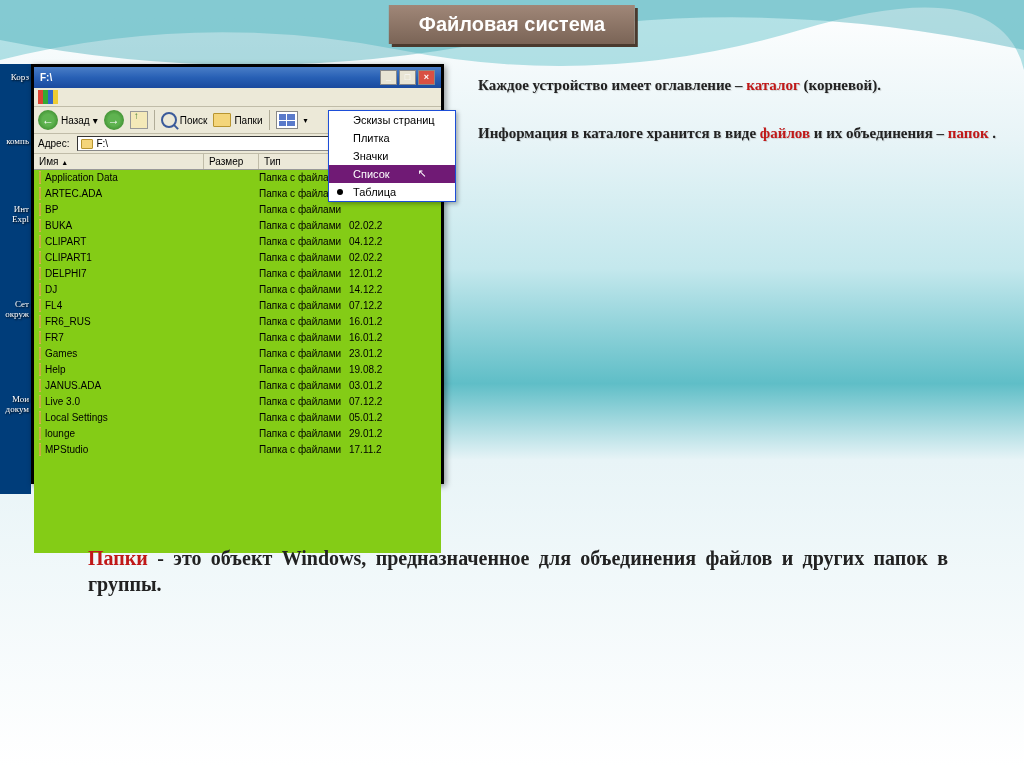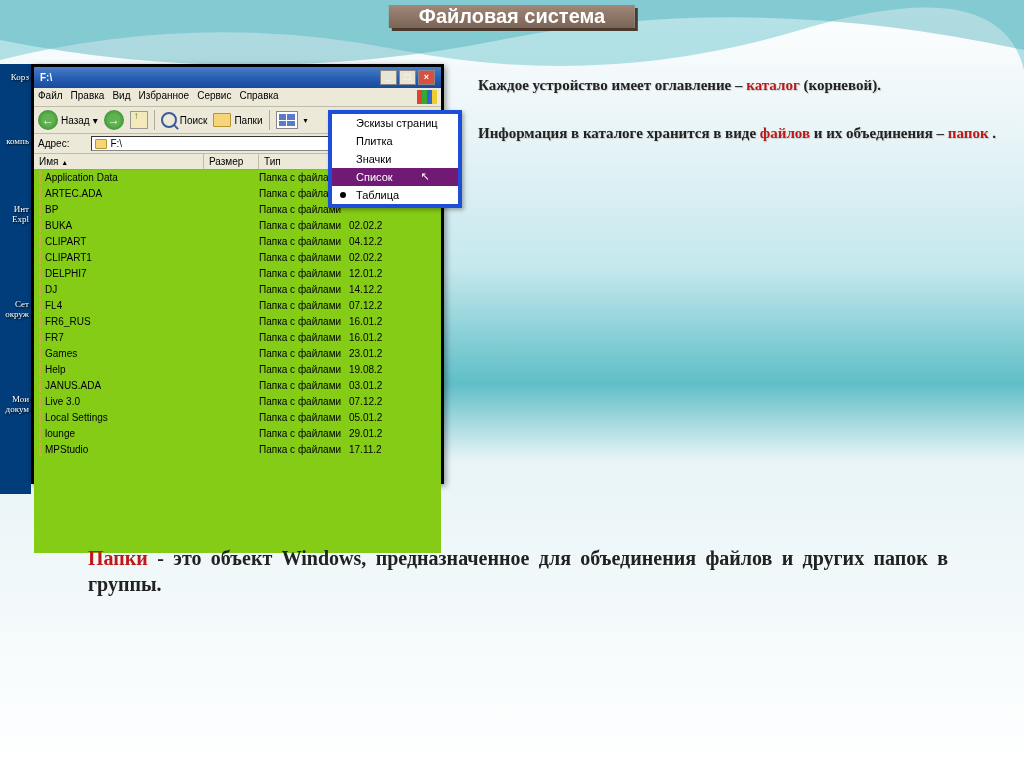--- a/index.html
+++ b/index.html
@@ -19,21 +19,21 @@
   height: 140px;
   pointer-events: none;
 }
 .title-bar {
   position: absolute;
   top: 5px;
   left: 50%;
   transform: translateX(-50%);
   background: linear-gradient(180deg, #a08778 0%, #7a6456 100%);
   color: #fff;
-  padding: 0 30px;
+  padding: 8px 30px;
   font-size: 20px;
   font-weight: bold;
   box-shadow: 3px 3px 0 #4a3a2e;
   font-family: Arial, sans-serif;
 }
 .explorer {
   position: absolute;
   top: 64px;
   left: 31px;
   width: 413px;
@@ -139,21 +139,21 @@
   grid-template-rows: 1fr 1fr;
   gap: 1px;
   padding: 2px;
 }
 .tb-views div { background: #5a7aca; }
 .exp-address {
   background: #ece9d8;
   padding: 2px 4px;
   display: flex;
   align-items: center;
-  gap: 22px;
+  gap: 8px;
   border-bottom: 1px solid #c0bca8;
 }
 .addr-input {
   flex: 1;
   background: #fff;
   border: 1px inset #888;
   padding: 1px 3px;
   display: flex;
   align-items: center;
   gap: 3px;
@@ -206,21 +206,21 @@
 }
 .c-name { width: 165px; white-space: nowrap; overflow: hidden; }
 .c-size { width: 55px; }
 .c-type { width: 90px; white-space: nowrap; overflow: hidden; }
 .c-date { flex: 1; white-space: nowrap; overflow: hidden; }
 .view-dropdown {
   position: absolute;
   top: 110px;
   left: 328px;
   background: #fff;
-  border: 4px solid #1d4ed8;
+  border: 1px solid #1d4ed8;
   box-shadow: 2px 2px 4px rgba(0,0,0,0.3);
   font-family: Tahoma, sans-serif;
   font-size: 11px;
   z-index: 10;
 }
 .view-dropdown .vd-item {
   padding: 3px 20px 3px 24px;
   white-space: nowrap;
   position: relative;
 }
@@ -292,28 +292,20 @@
 <div class="explorer">
   <div class="exp-titlebar">
     <span>F:\</span>
     <div class="exp-titlebar-icons">
       <div class="exp-titlebar-btn">_</div>
       <div class="exp-titlebar-btn">□</div>
       <div class="exp-titlebar-btn exp-close">×</div>
     </div>
   </div>
   <div class="exp-menubar">
-    <div class="exp-menubar-left">
-      <span>Файл</span>
-      <span>Правка</span>
-      <span>Вид</span>
-      <span>Избранное</span>
-      <span>Сервис</span>
-      <span>Справка</span>
-    </div>
     <div class="exp-win-logo"></div>
   </div>
   <div class="exp-toolbar">
     <div class="tb-back">
       <div class="tb-arrow-back">←</div>
       <span>Назад</span>
       <span>▾</span>
     </div>
     <div class="tb-arrow-fwd">→</div>
     <div class="tb-up"></div>

